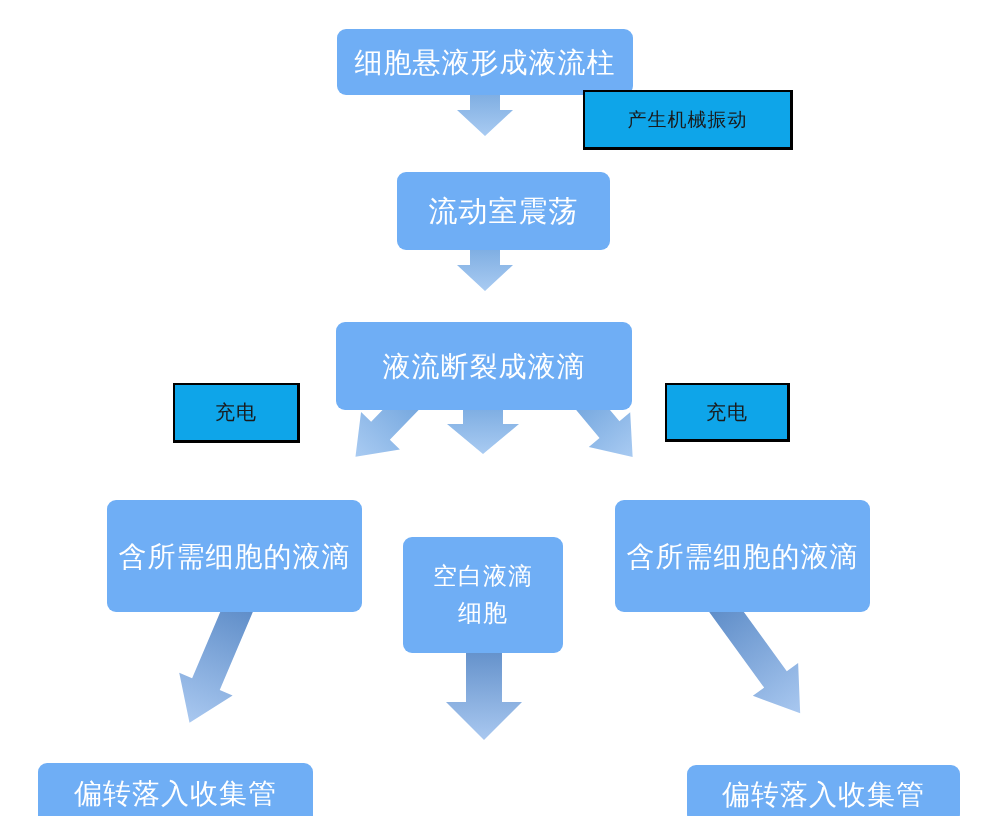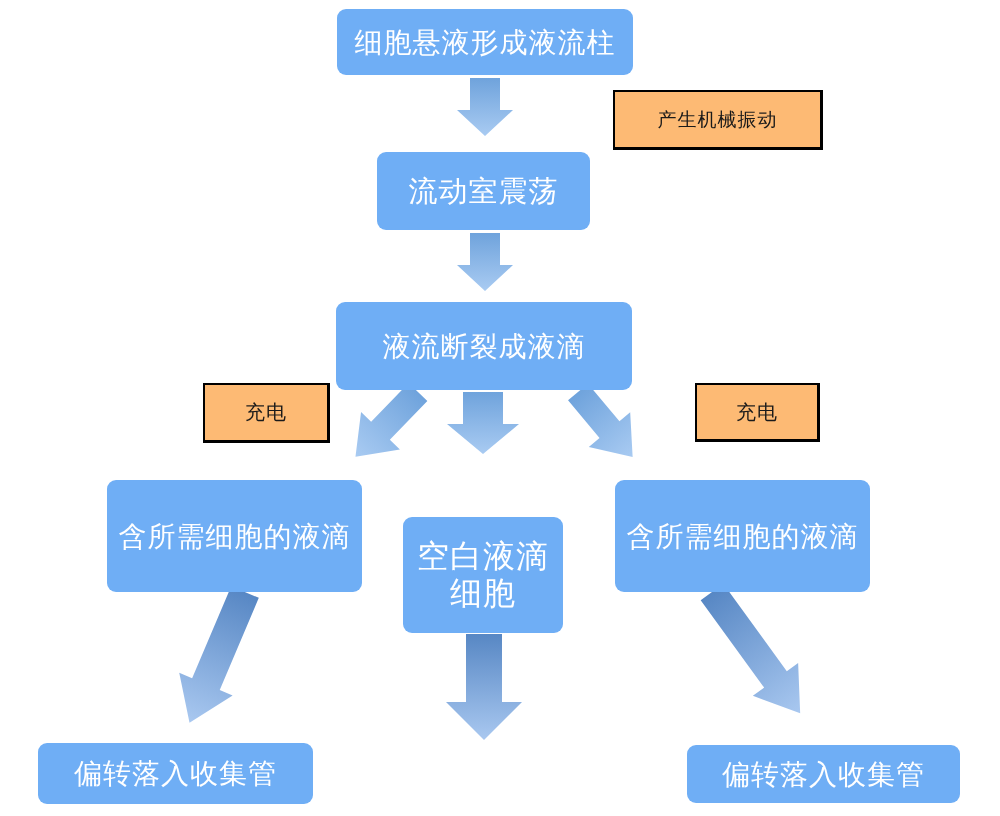--- a/index.html
+++ b/index.html
@@ -37,45 +37,45 @@
     background:var(--node-fill);
     color:var(--node-text);
     border-radius:9px;
     display:flex;
     align-items:center;
     justify-content:center;
     text-align:center;
     font-size:28px;
     letter-spacing:1px;
     line-height:1.25;
+    margin-top:20px;
   }
   .node--multiline{
     flex-direction:column;
     line-height:37px;
-    font-size:32px;
+    font-size:24px;
   }
   .tag{
     position:absolute;
     z-index:2;
-    background:#fdba74;
+    background:#0ea5e9;
     color:var(--label-text);
     border:2px solid var(--label-border);
     border-right-width:3px;
     border-bottom-width:3px;
     display:flex;
     align-items:center;
     justify-content:center;
     text-align:center;
     font-size:20px;
     letter-spacing:1px;
-    margin-left:30px;
   }
   
   .n-stream       {left:337px; top:9px;   width:296px; height:66px;}
-  .n-oscillate    {left:377px; top:152px; width:213px; height:78px; font-size:29px;}
+  .n-oscillate    {left:397px; top:152px; width:213px; height:78px; font-size:29px;}
   .n-breakup      {left:336px; top:302px; width:296px; height:88px;}
   .n-left-drop    {left:107px; top:480px; width:255px; height:112px;}
   .n-mid-drop     {left:403px; top:517px; width:160px; height:116px;}
   .n-right-drop   {left:615px; top:480px; width:255px; height:112px;}
   .n-left-collect {left:38px;  top:743px; width:275px; height:61px;}
   .n-waste        {left:355px; top:745px; width:253px; height:58px;}
   .n-right-collect{left:687px; top:745px; width:273px; height:58px;}
   
   .t-vibration    {left:583px; top:90px;  width:205px; height:55px; font-size:19px;}
   .t-charge-left  {left:173px; top:383px; width:122px; height:55px;}

